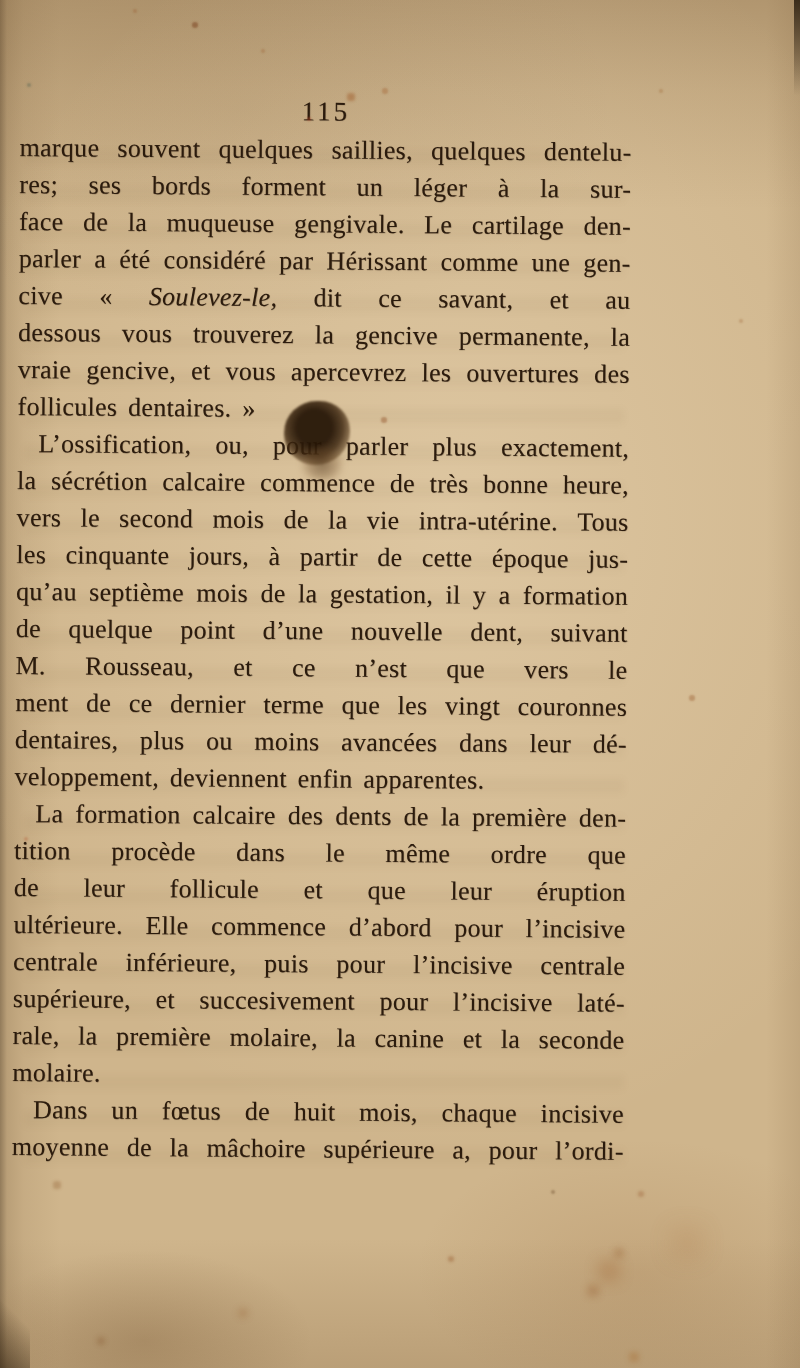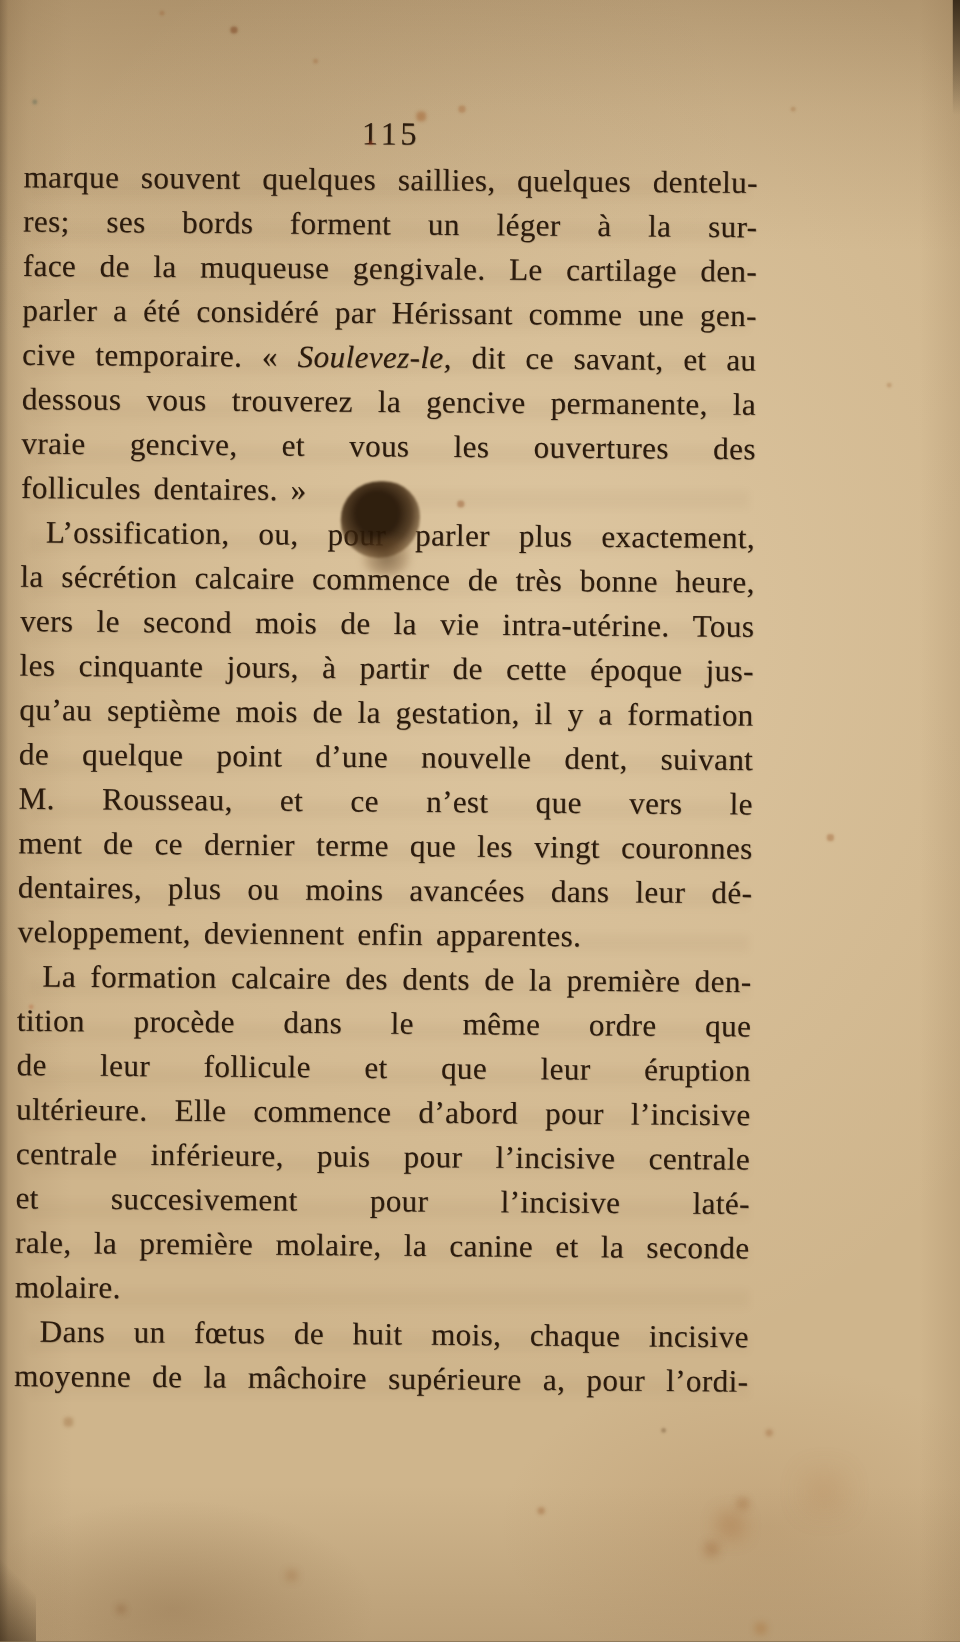--- a/index.html
+++ b/index.html
@@ -141,21 +141,20 @@
         <span>été</span>
         <span>considéré</span>
         <span>par</span>
         <span>Hérissant</span>
         <span>comme</span>
         <span>une</span>
         <span>gen-</span>
       </div>
     <div class="line j">
         <span>cive</span>
-        <span>temporaire.</span>
         <span>«</span>
         <span class="it">Soulevez-le,</span>
         <span>dit</span>
         <span>ce</span>
         <span>savant,</span>
         <span>et</span>
         <span>au</span>
       </div>
     <div class="line j">
         <span>dessous</span>
@@ -164,20 +163,21 @@
         <span>la</span>
         <span>gencive</span>
         <span>permanente,</span>
         <span>la</span>
       </div>
     <div class="line j">
         <span>vraie</span>
         <span>gencive,</span>
         <span>et</span>
         <span>vous</span>
+        <span>apercevrez</span>
         <span>les</span>
         <span>ouvertures</span>
         <span>des</span>
       </div>
     <div class="line pend">follicules dentaires. »</div>
     <div class="line j pstart">
         <span>L’ossification,</span>
         <span>ou,</span>
         <span>pour</span>
         <span>parler</span>
@@ -308,20 +308,21 @@
       </div>
     <div class="line j">
         <span>centrale</span>
         <span>inférieure,</span>
         <span>puis</span>
         <span>pour</span>
         <span>l’incisive</span>
         <span>centrale</span>
       </div>
     <div class="line j">
+        <span>supérieure,</span>
         <span>et</span>
         <span>succesivement</span>
         <span>pour</span>
         <span>l’incisive</span>
         <span>laté-</span>
       </div>
     <div class="line j">
         <span>rale,</span>
         <span>la</span>
         <span>première</span>

